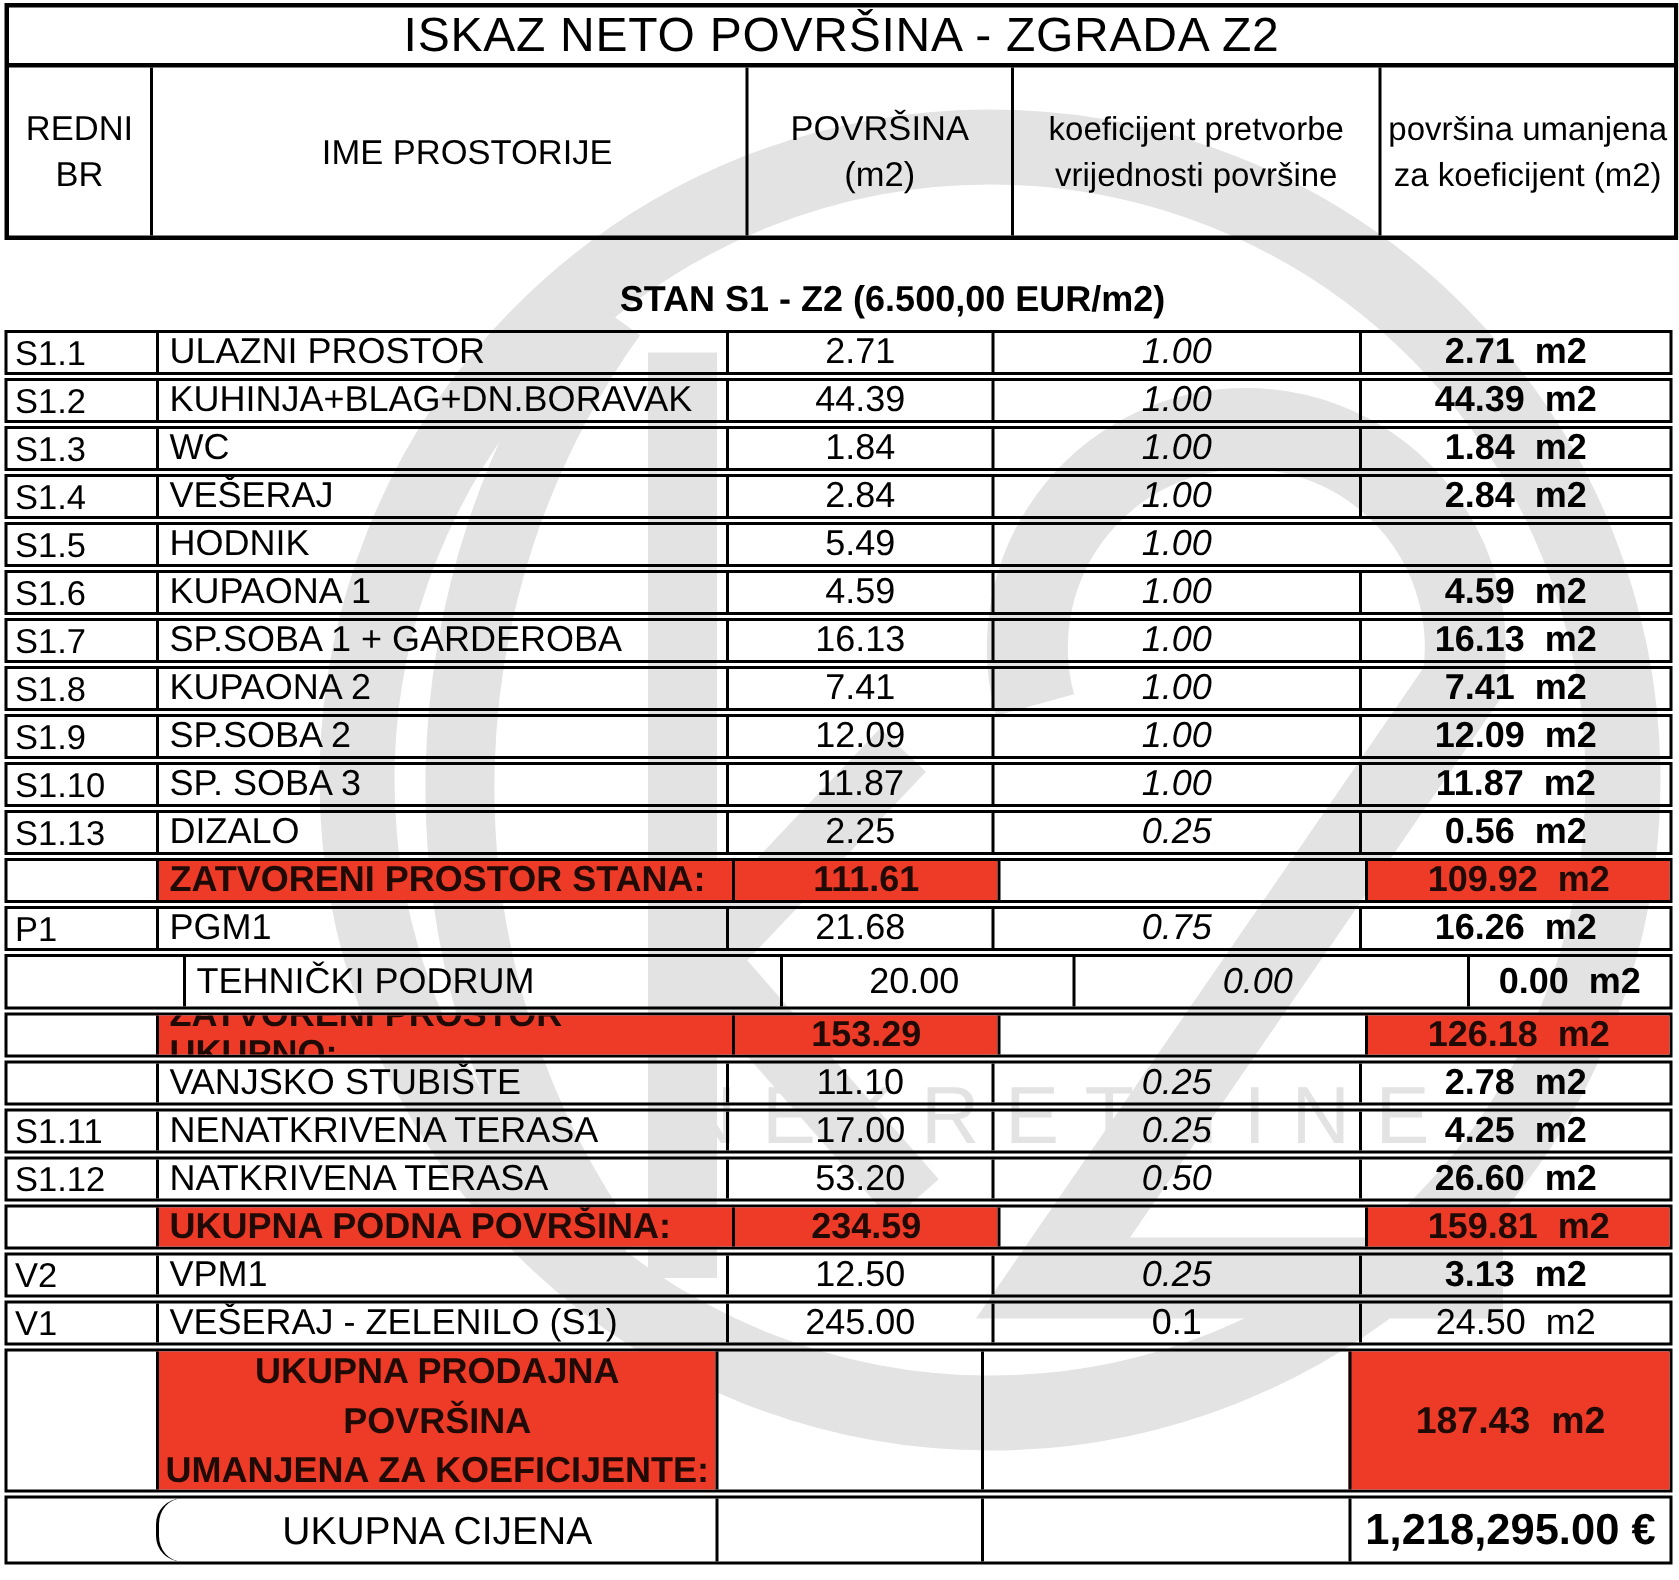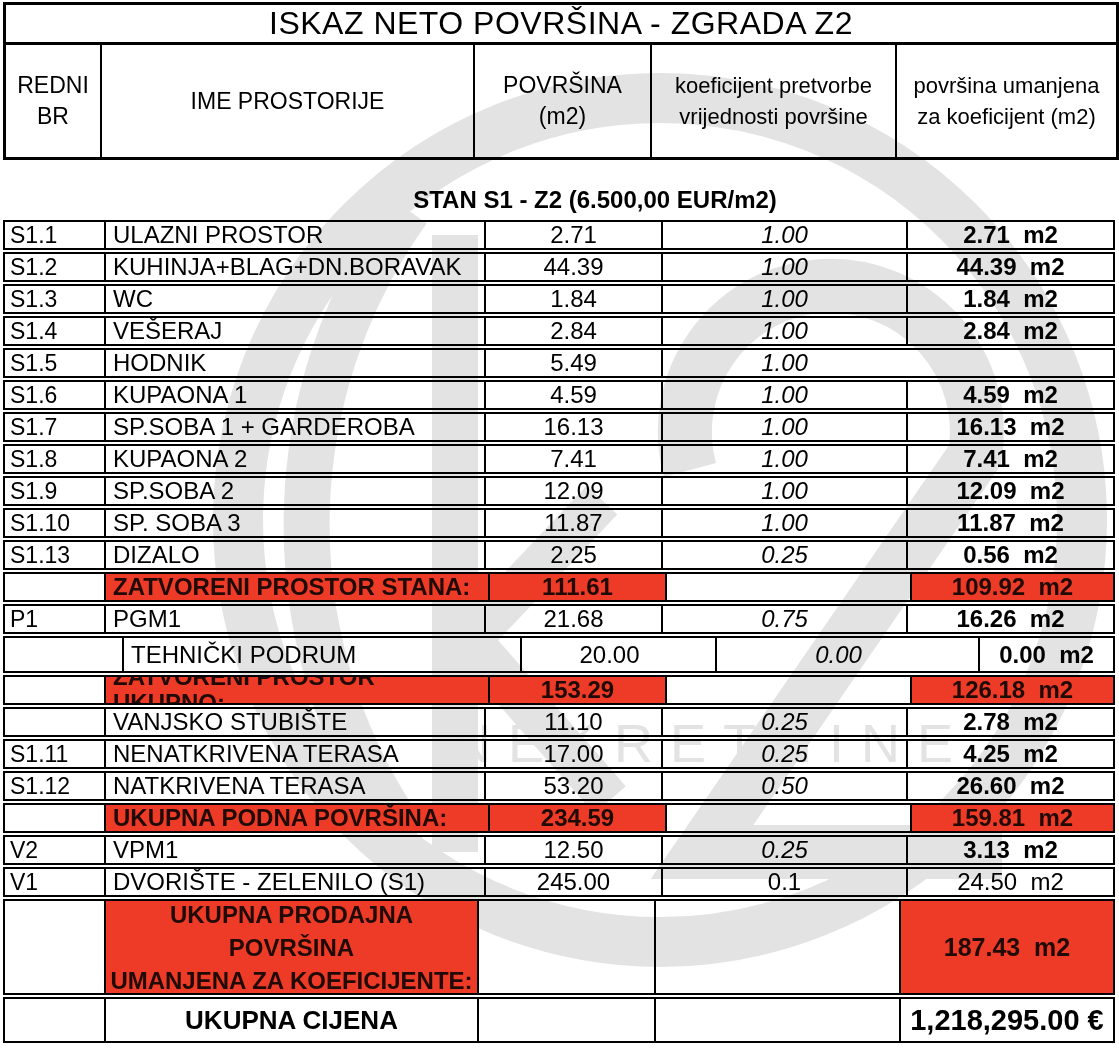--- a/index.html
+++ b/index.html
@@ -16,21 +16,21 @@
   }
   .trow { display:flex; border-bottom:3px solid #000; height:37px;flex-direction:column; }
   .trow .tcorner { width:94px; border-right:2px solid #000; }
   .trow .ttitle { flex:1; text-align:center; font-size:32px; line-height:36px; letter-spacing:0.5px; }
   .hrow { display:flex; height:112px;justify-content:space-between; }
   .hcell {
     display:flex; align-items:center; justify-content:center; text-align:center;
     white-space:pre-line; line-height:31px; font-size:23px;
   }
   .bR { border-right:2px solid #000; }
-  .w0 { width:94px; } .w1 { width:371px; } .w2 { width:175px; } .w3 { width:243px; }
+  .w0 { width:94px; } .w1 { width:371px;padding-left:24px; } .w2 { width:175px; } .w3 { width:243px; }
   .wLast { flex:1; }
   .hsmall { font-size:22px; }
 
   
   .section-title {
     position:absolute; left:0; top:186px; width:1094px; z-index:1;
     text-align:center; font-weight:bold; font-size:24px;margin-left:48px;
   }
 
   
@@ -55,21 +55,21 @@
   .row.total .c1, .row.total .c2, .row.total .c4,
   .row.grand .c1, .row.grand .c4 {
     background:var(--red, #ee3b27); font-weight:bold; color:#200a05;
   }
   .row.total .c1 { padding-right:4px; }
   .row.grand .c1 {
     justify-content:center; text-align:center; padding-left:0;
     white-space:pre-line; line-height:33px; font-size:24px;
   }
   .row.grand .c4 { font-size:25px; }
-  .row.price .c1 { justify-content:center; padding-left:0; font-weight:bold; font-size:26px; }
+  .row.price .c1 { justify-content:center; padding-left:0; font-weight:normal; font-size:26px;border-radius:17px; }
   .row.price .c4 { font-weight:bold; font-size:29px; }
 </style>
 </head>
 <body>
 
 <div class="page">
 
   <svg class="watermark" width="1119" height="1053" viewBox="0 0 1119 1053" aria-hidden="true">
     <g stroke="#e3e3e3" stroke-width="50" fill="none">
       <circle cx="660" cy="520" r="422"></circle>
@@ -237,21 +237,21 @@
       </div>
       <div class="row data">
         <div class="cell c0">V2</div>
         <div class="cell c1">VPM1</div>
         <div class="cell c2">12.50</div>
         <div class="cell c3 it">0.25</div>
         <div class="cell c4 b">3.13  m2</div>
       </div>
       <div class="row data">
         <div class="cell c0">V1</div>
-        <div class="cell c1">DVORIŠTE - ZELENILO (S1)</div>
+        <div class="cell c1">VEŠERAJ - ZELENILO (S1)</div>
         <div class="cell c2">245.00</div>
         <div class="cell c3">0.1</div>
         <div class="cell c4">24.50  m2</div>
       </div>
       <div class="row grand">
         <div class="cell c0"></div>
         <div class="cell c1">UKUPNA PRODAJNA POVRŠINA
 UMANJENA ZA KOEFICIJENTE:</div>
         <div class="cell c2"></div>
         <div class="cell c3"></div>

